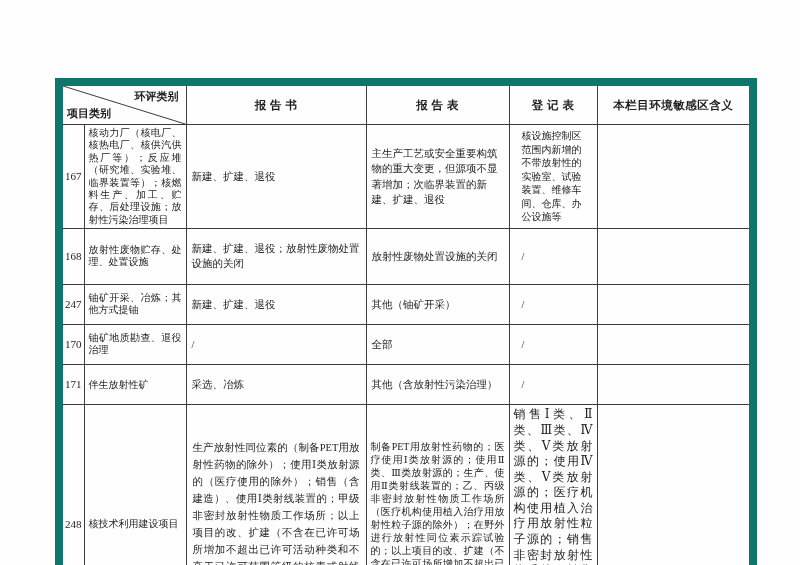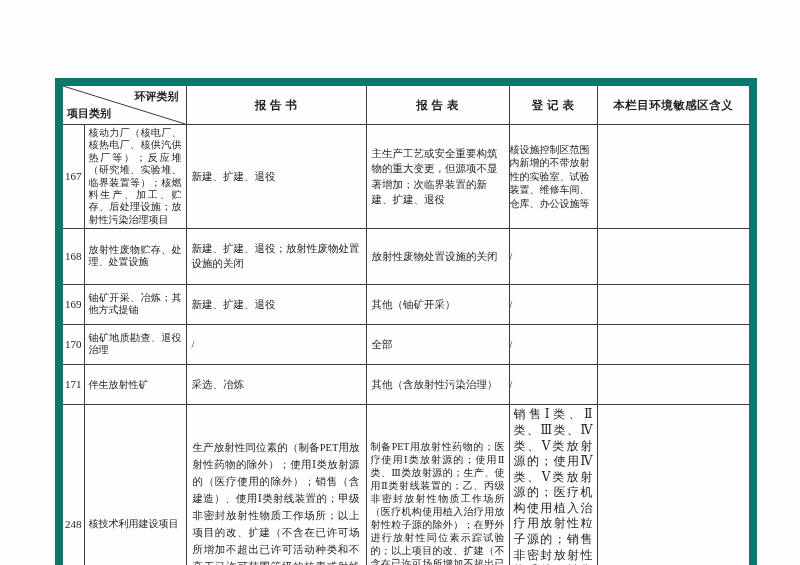--- a/index.html
+++ b/index.html
@@ -81,21 +81,21 @@
   }
   td.c-cat {
     font-size: 10px;
     line-height: 1.24;
     text-align: justify;
     padding: 2px 4px;
     margin-top: 24px;
   }
   td.c-book { font-size: 10.5px; line-height: 1.45; }
   td.c-form { font-size: 10.5px; line-height: 1.45; }
-  td.c-reg  { font-size: 10px;  line-height: 1.35; padding: 2px 0; }
+  td.c-reg  { font-size: 10px;  line-height: 1.35; padding: 2px 12px; }
   td.c-sens { }
   tr.r5 td.c-book { font-size: 10.5px; line-height: 1.62; text-align: justify; padding: 3px 6px; }
   tr.r5 td.c-form { font-size: 10px;   line-height: 1.3;  text-align: justify; padding: 4px 4px; margin-top: 28px; }
   tr.r5 td.c-reg  { font-size: 12px;   line-height: 1.3;  text-align: justify; padding: 2px 4px; }
 
   .page-number {
     position: absolute;
     top: 489px;
     left: 0;
     width: 800px;
@@ -147,21 +147,21 @@
     <tr class="r1">
       <td class="c-num">168</td>
       <td class="c-cat">放射性废物贮存、处理、处置设施</td>
       <td class="c-book">新建、扩建、退役；放射性废物处置设施的关闭</td>
       <td class="c-form">放射性废物处置设施的关闭</td>
       <td class="c-reg">/</td>
       <td class="c-sens"></td>
     </tr>
 
     <tr class="r2">
-      <td class="c-num">169</td>
+      <td class="c-num">247</td>
       <td class="c-cat">铀矿开采、冶炼；其他方式提铀</td>
       <td class="c-book">新建、扩建、退役</td>
       <td class="c-form">其他（铀矿开采）</td>
       <td class="c-reg">/</td>
       <td class="c-sens"></td>
     </tr>
 
     <tr class="r3">
       <td class="c-num">170</td>
       <td class="c-cat">铀矿地质勘查、退役治理</td>

